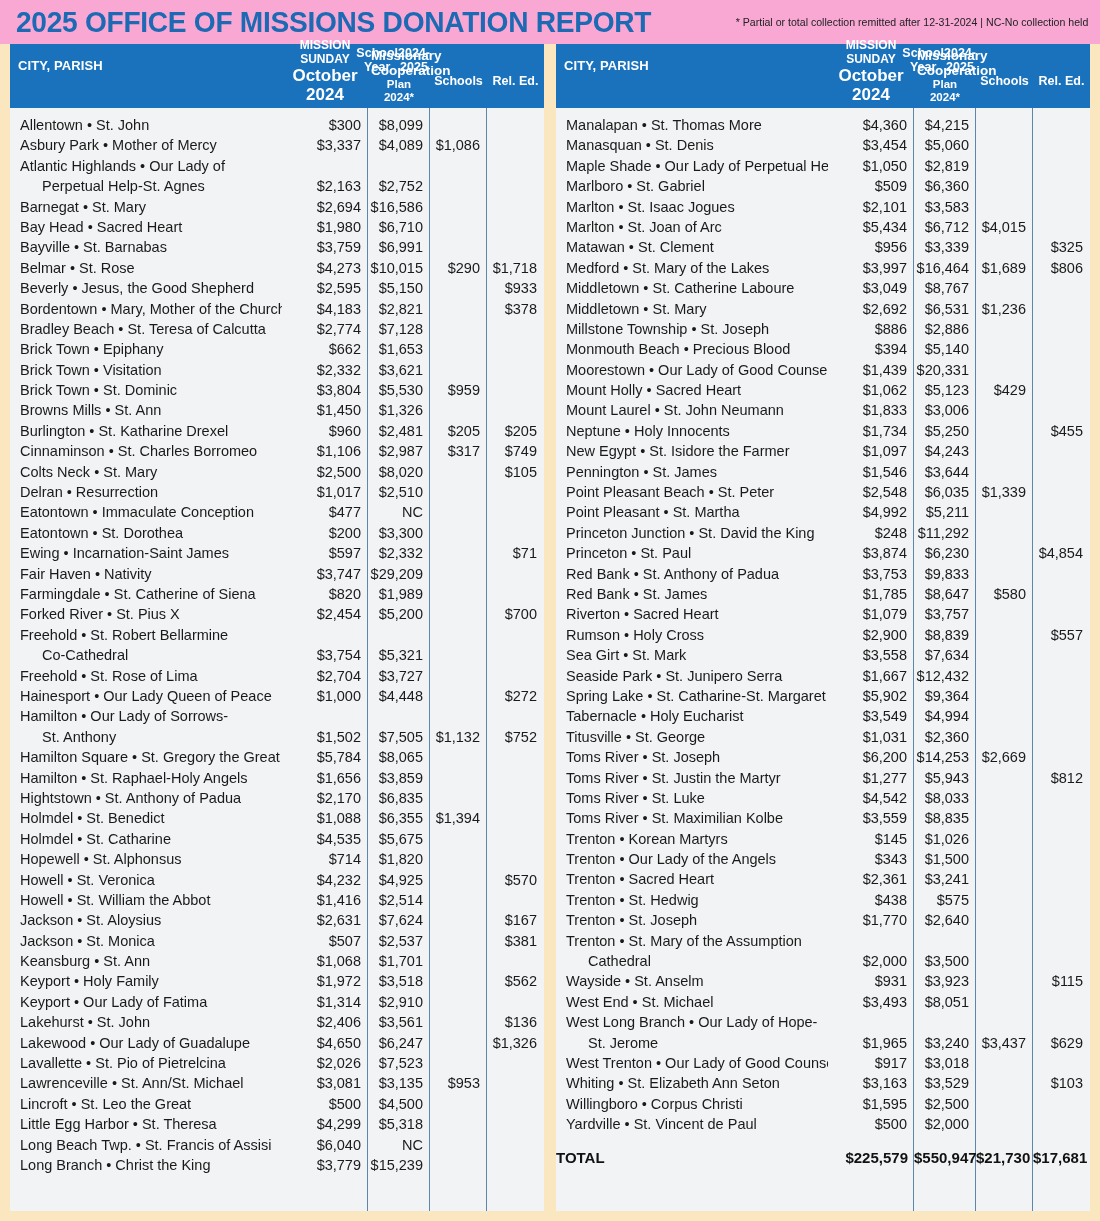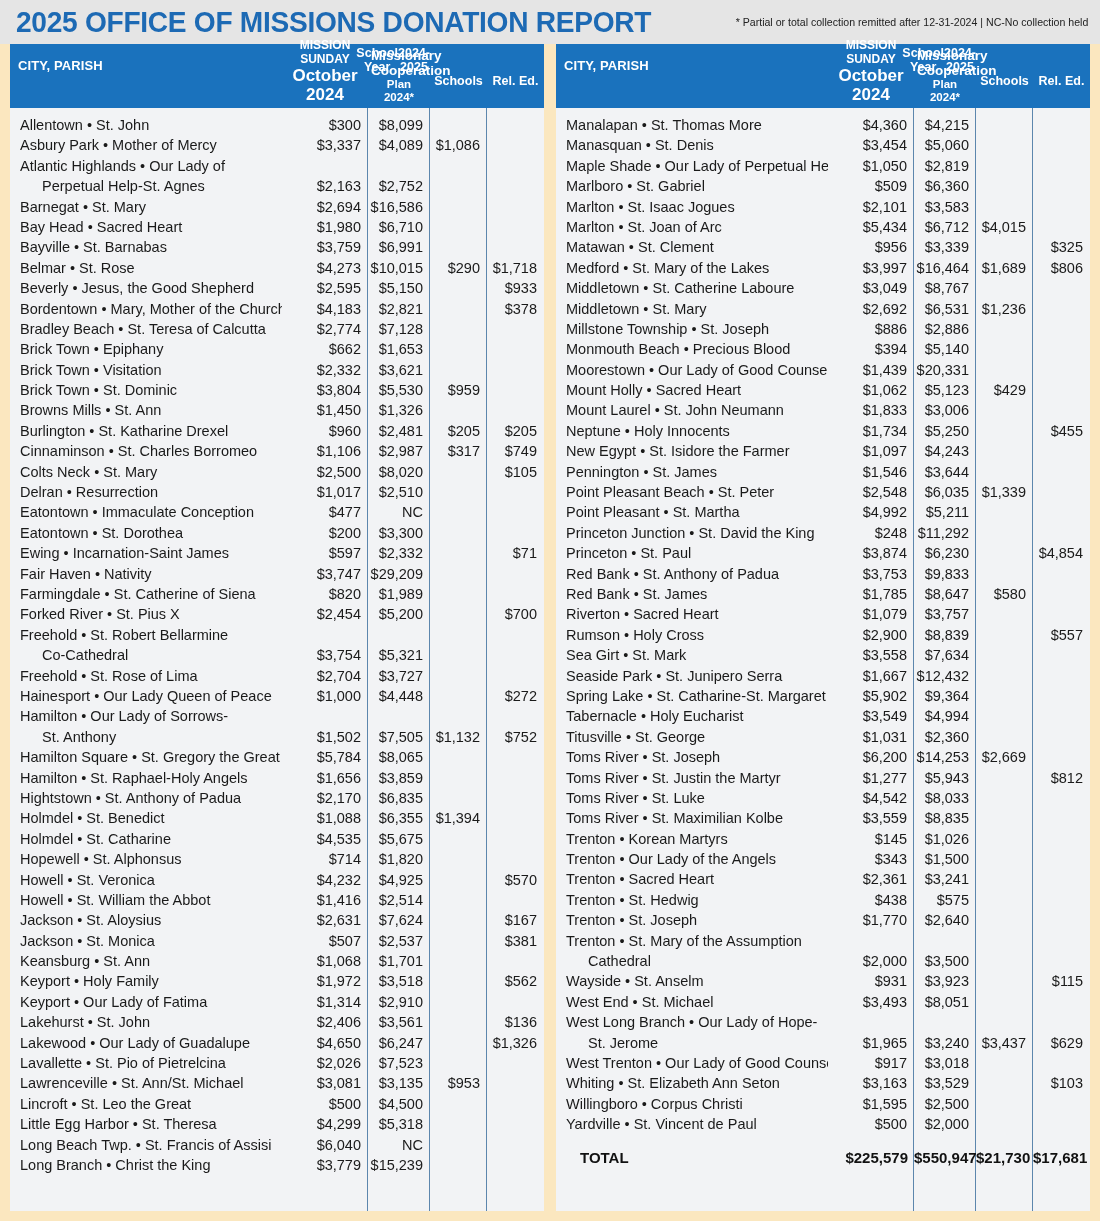--- a/index.html
+++ b/index.html
@@ -19,21 +19,21 @@
     padding: 0;
   }
   
   .titlebar {
     position: relative;
     height: 44px;
     display: flex;
     align-items: center;
     justify-content: space-between;
     padding: 0 12px 0 16px;
-    background: #e5e5e5;
+    background: #f9a8d4;
   }
   .report-title {
     font-size: 29px;
     font-weight: bold;
     color: #1d6ab4;
     letter-spacing: -0.3px;
     white-space: nowrap;
     font-family: "Liberation Sans", sans-serif;
     transform: scaleX(0.97);
     transform-origin: left center;
@@ -153,21 +153,21 @@
     display: flex;
     align-items: center;
     height: 26px;
     font-size: 15px;
     font-weight: bold;
     color: #111;
     margin-top: 10px;
     position: relative;
     z-index: 3;
   }
-  .total-row .cell-city { flex: 1 1 auto; padding-left: 24px; }
+  .total-row .cell-city { flex: 1 1 auto; padding-left: 0; }
   .total-row .num { text-align: right; padding-right: 6px; white-space: nowrap; }
 </style>
 </head>
 <body>
 
 <div class="page">
 
   <div class="titlebar">
     <div class="report-title">2025 OFFICE OF MISSIONS DONATION  REPORT</div>
     <div class="footnote-top">* Partial or total collection remitted after 12-31-2024 | NC-No collection held</div>

